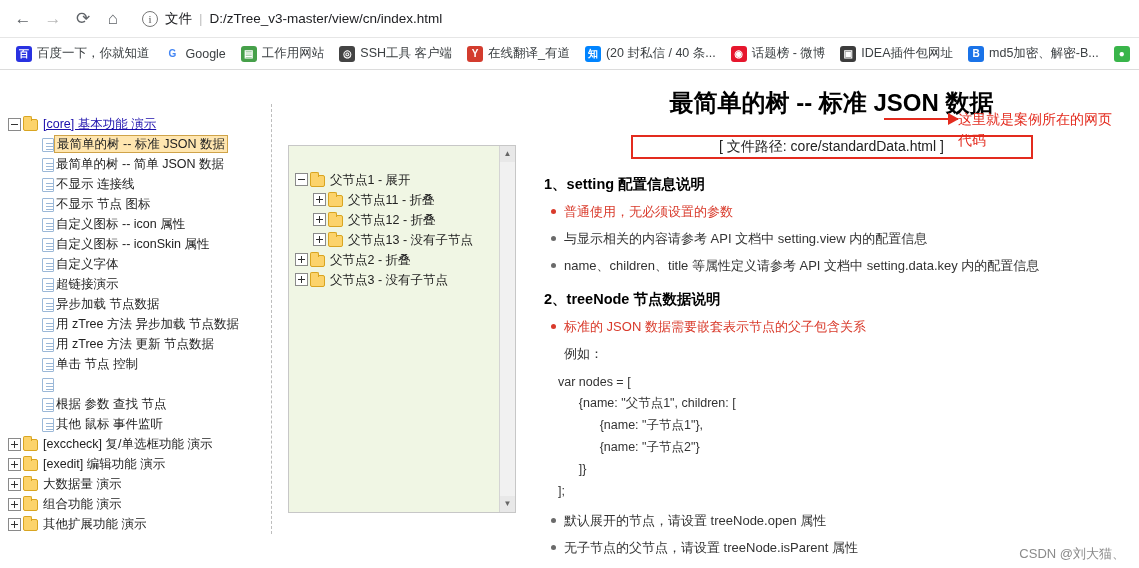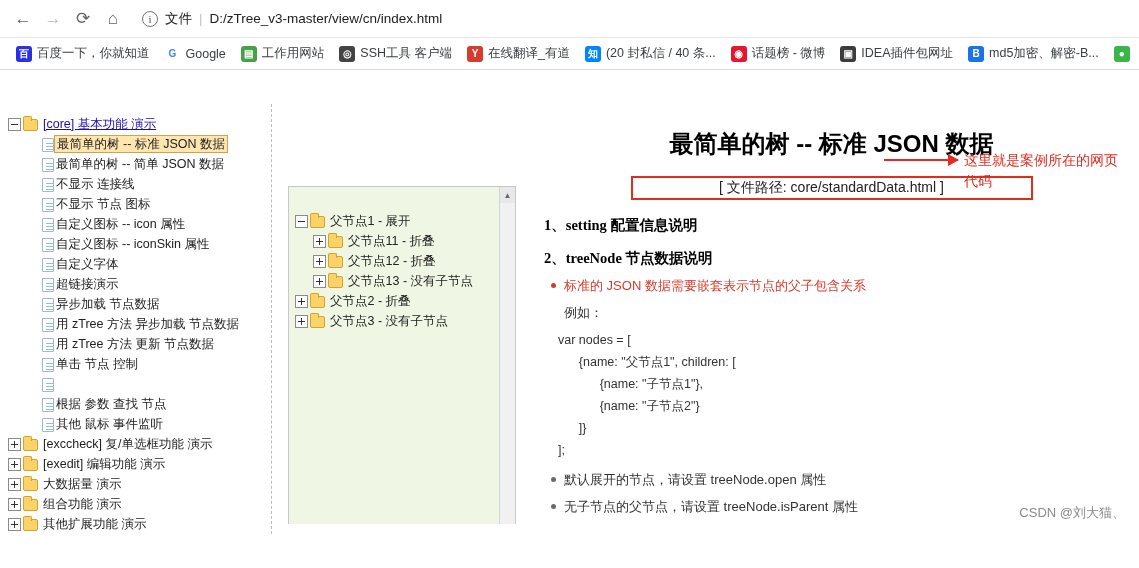--- a/index.html
+++ b/index.html
@@ -205,21 +205,20 @@
     font-size: 14px;
     color: #222;
     width: 402px;
     margin: 0 auto 16px auto;
   }
   h2.sec {
     font-size: 14.5px;
     font-weight: bold;
     margin: 14px 0 8px 0;
     color: #000;
-    font-family: Liberation Serif, serif;
   }
   ul.bullets { margin: 0 0 6px 0; padding-left: 20px; list-style: none; }
   ul.bullets li {
     position: relative;
     margin: 0 0 7px 0;
     line-height: 1.55;
     font-size: 13px;
     color: #333;
   }
   ul.bullets li::before {
@@ -260,21 +259,20 @@
     position: absolute;
     right: -1px; top: -5px;
     border-left: 11px solid #e32b1e;
     border-top: 6px solid transparent;
     border-bottom: 6px solid transparent;
   }
   .annot-text {
     color: #e32b1e;
     font-size: 14px;
     line-height: 1.5;
-    margin-left: 6px;
     width: 160px;
   }
 
   .watermark {
     position: absolute;
     right: 14px; bottom: 2px;
     color: #8a8a8a;
     font-size: 13px;
   }
 </style>
@@ -515,20 +513,25 @@
         <div class="arrow">▼</div>
       </div>
     </div>
 
     <div class="content" style="margin-left: 258px;">
       <h1 class="title">最简单的树 -- 标准 JSON 数据</h1>
 
       <div class="path-box">[ 文件路径: core/standardData.html ]</div>
 
       <h2 class="sec">1、setting 配置信息说明</h2>
+      <ul class="bullets" id="sec1-list">
+          <li class="red ">普通使用，无必须设置的参数</li>
+          <li class="">与显示相关的内容请参考 API 文档中 setting.view 内的配置信息</li>
+          <li class="">name、children、title 等属性定义请参考 API 文档中 setting.data.key 内的配置信息</li>
+        </ul>
 
       <h2 class="sec">2、treeNode 节点数据说明</h2>
       <ul class="bullets" id="sec2-top">
           <li class="red ">标准的 JSON 数据需要嵌套表示节点的父子包含关系</li>
           <li class="plain">例如：</li>
         </ul>
 
       <div class="code-block">var nodes = [
       {name: "父节点1", children: [
             {name: "子节点1"},

